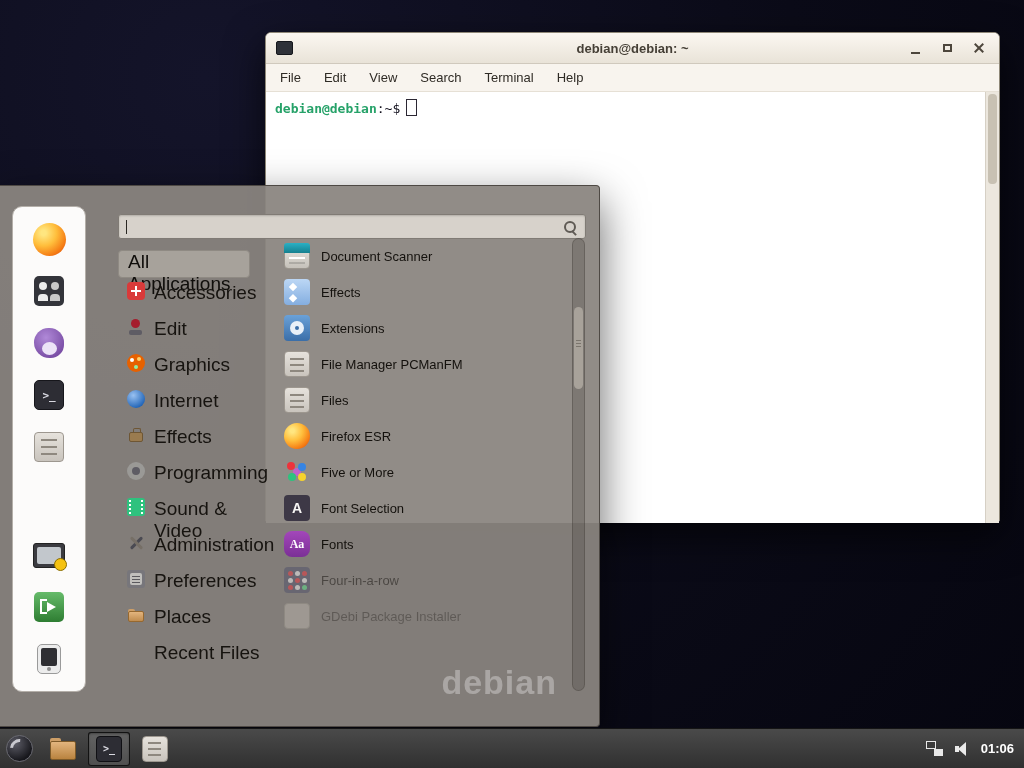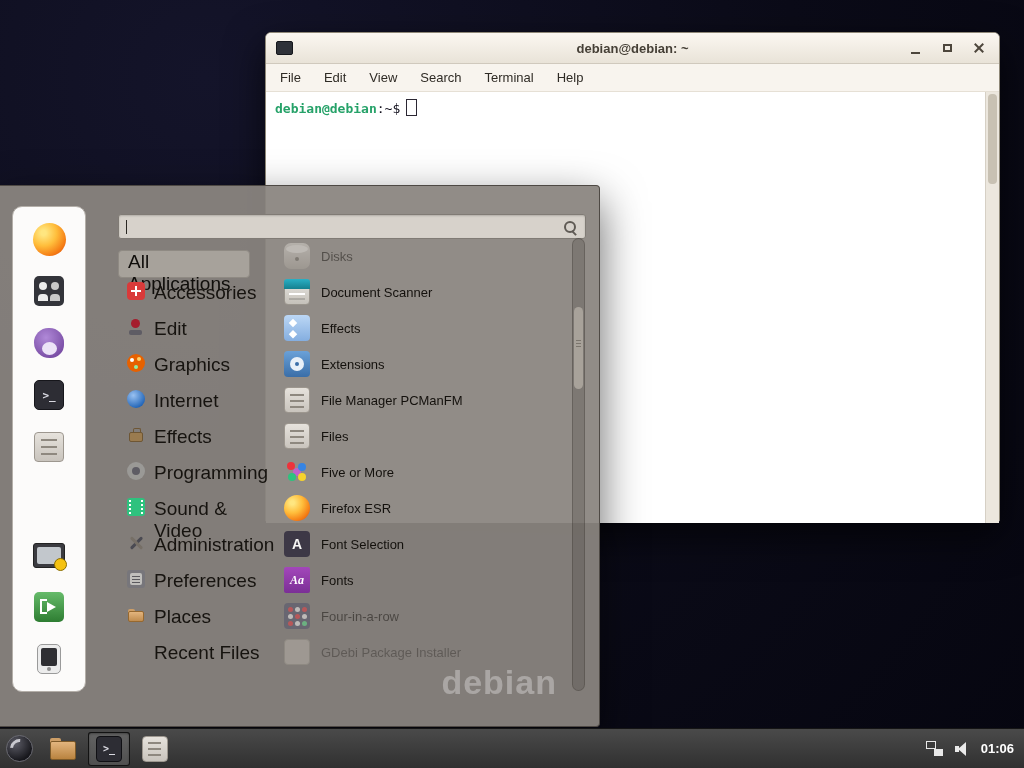--- a/index.html
+++ b/index.html
@@ -141,23 +141,23 @@
     border-radius:50%;background:#3a6ea8;}
   .i-cab{background:linear-gradient(#e6e2dc,#c9c4bd);border-radius:4px;border:1px solid #9d978f;}
   .i-cab::before{content:"";position:absolute;left:5px;top:6px;width:14px;height:2px;
     background:#8e887f;box-shadow:0 6px 0 #8e887f,0 12px 0 #8e887f;}
   .i-firefox{border-radius:50%;
     background:radial-gradient(circle at 32% 30%,#ffe680 8%,#ffbe3c 40%,#f57c14 72%,#d9480f 95%);}
   .i-five::before{content:"";position:absolute;left:3px;top:3px;width:8px;height:8px;border-radius:50%;
     background:#ed333b;box-shadow:11px 1px 0 #3584e4,1px 11px 0 #2ec27e,11px 11px 0 #f6d32d,6px 6px 0 #c061cb;}
   .i-fontsel{background:#3d3846;border-radius:4px;color:#f6f5f4;font-weight:bold;font-size:14px;
     display:flex;align-items:center;justify-content:center;}
-  .i-fonts{background:linear-gradient(#a347ba,#7b2f96);border-radius:2px;color:#fff;
+  .i-fonts{background:linear-gradient(#a347ba,#7b2f96);border-radius:8px;color:#fff;
     font-family:"Liberation Serif",serif;font-weight:bold;font-size:12px;
-    display:flex;align-items:center;justify-content:center;font-style:italic;}
+    display:flex;align-items:center;justify-content:center;}
   .i-four{background:#50506a;border-radius:4px;}
   .i-four::before{content:"";position:absolute;left:4px;top:4px;width:5px;height:5px;border-radius:50%;
     background:#ed333b;box-shadow:7px 0 0 #f8f8f8,14px 0 0 #ed333b,0 7px 0 #f8f8f8,7px 7px 0 #ed333b,
     14px 7px 0 #f8f8f8,0 14px 0 #ed333b,7px 14px 0 #f8f8f8,14px 14px 0 #57e389;}
   .i-gdebi{background:#d9d3c7;border-radius:4px;border:1px solid #a9a396;}
 
   .apps-scroll{position:absolute;left:572px;top:52px;width:13px;height:453px;
     background:rgba(55,51,47,.22);border:1px solid rgba(62,57,52,.35);border-radius:7px;box-sizing:border-box;}
   .apps-thumb{position:absolute;top:68px;left:1px;right:1px;height:82px;background:#a8a29a;
     border-radius:6px;}
@@ -352,24 +352,20 @@
       <div class="cat-row">
         <span class="ci c-places"></span>
         <span>Places</span>
         </div>
       <div class="cat-row indent">
         <span>Recent Files</span>
         </div>
     </div>
 
     <div class="apps">
-      <div class="app-row faded">
-        <span class="ai i-disks"></span>
-        <span>Disks</span>
-        </div>
       <div class="app-row">
         <span class="ai i-scanner"></span>
         <span>Document Scanner</span>
         </div>
       <div class="app-row">
         <span class="ai i-effects"></span>
         <span>Effects</span>
         </div>
       <div class="app-row">
         <span class="ai i-extensions"></span>
@@ -377,26 +373,26 @@
         </div>
       <div class="app-row">
         <span class="ai i-cab"></span>
         <span>File Manager PCManFM</span>
         </div>
       <div class="app-row">
         <span class="ai i-cab"></span>
         <span>Files</span>
         </div>
       <div class="app-row">
+        <span class="ai i-firefox"></span>
+        <span>Firefox ESR</span>
+        </div>
+      <div class="app-row">
         <span class="ai i-five"></span>
         <span>Five or More</span>
-        </div>
-      <div class="app-row">
-        <span class="ai i-firefox"></span>
-        <span>Firefox ESR</span>
         </div>
       <div class="app-row">
         <span class="ai i-fontsel">
             <span>A</span>
           </span>
         <span>Font Selection</span>
         </div>
       <div class="app-row">
         <span class="ai i-fonts">
             <span>Aa</span>

